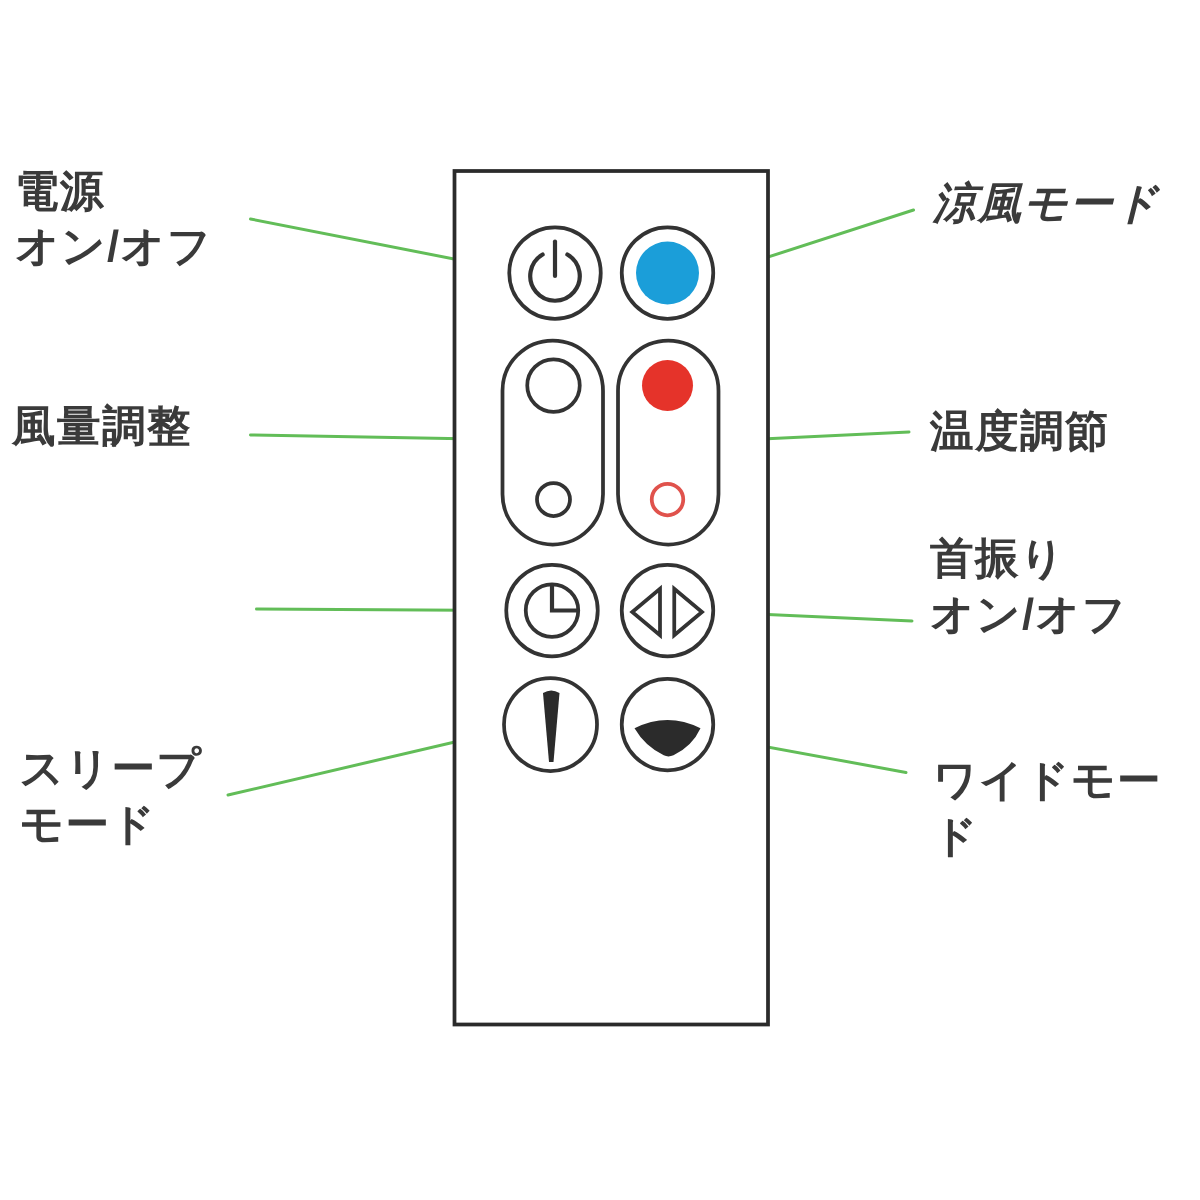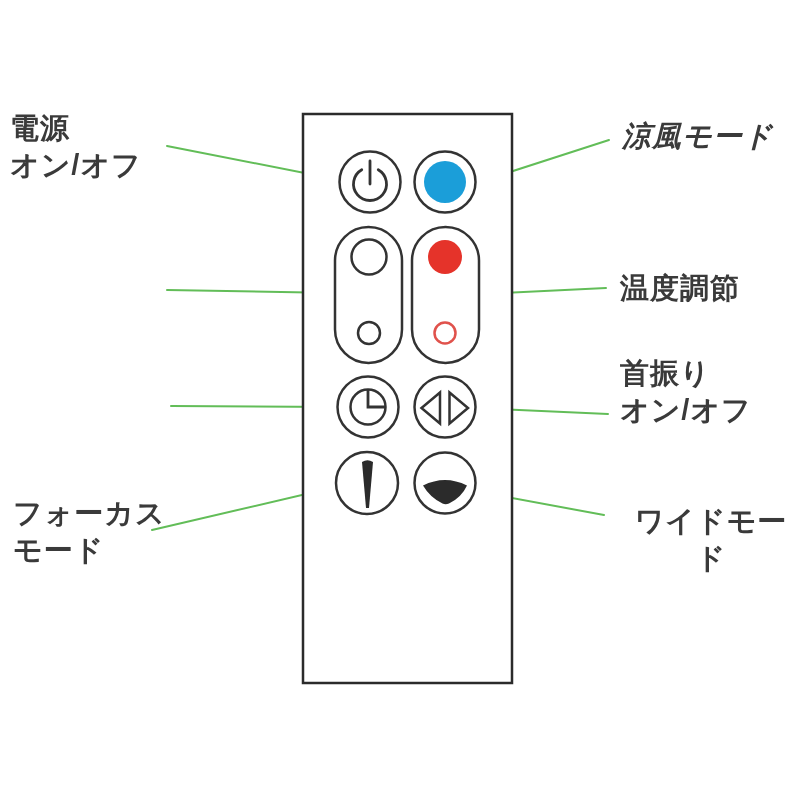--- a/index.html
+++ b/index.html
@@ -82,21 +82,22 @@
 
     <g>
       <circle cx="445" cy="483" r="30.5" class="outline"></circle>
       <path class="glyph-fill" d="M423 485.5 Q445 474.5 467 485.5 Q461.5 497.5 449 503.5 Q445.5 505 442.5 503.5 Q430 497.5 423 485.5 Z"></path>
     </g>
 
   </svg>
 
   <div class="label" style="left:10px;top:110px;">電源
 オン/オフ</div>
-  <div class="label" style="left:13px;top:495px;">フォーカス
+  <div class="label" style="left:8px;top:267px;">風量調整</div>
+  <div class="label" style="left:13px;top:495px;">スリープ
 モード</div>
   <div class="label" style="left:622px;top:118px;font-style:italic;">涼風モード</div>
   <div class="label" style="left:620px;top:270px;">温度調節</div>
   <div class="label" style="left:620px;top:355px;">首振り
 オン/オフ</div>
-  <div class="label" style="left:622px;top:503px;text-align:center;">ワイドモード</div>
+  <div class="label" style="left:622px;top:503px;">ワイドモード</div>
 
 </div>
 
 </body></html>

